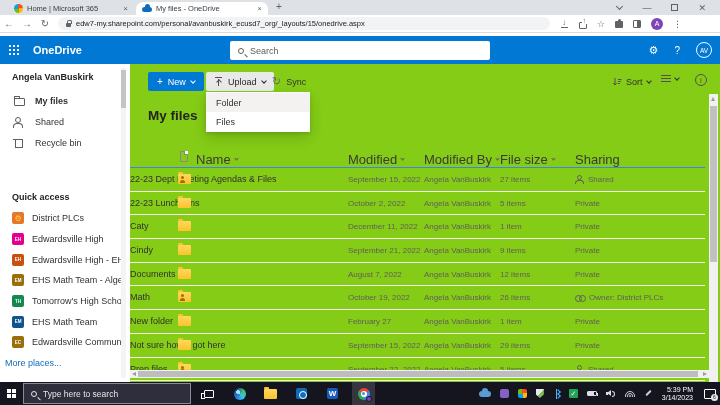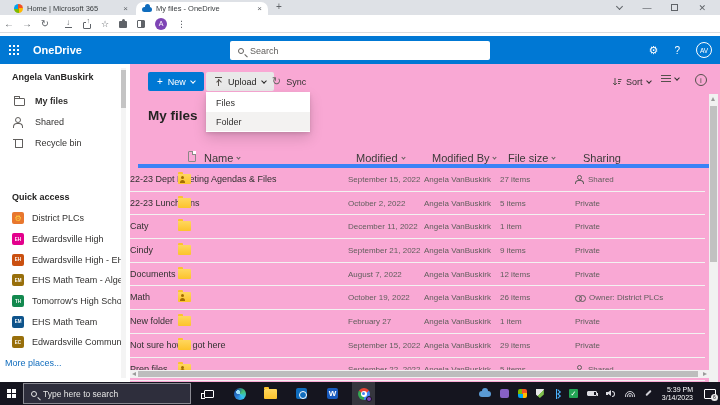--- a/index.html
+++ b/index.html
@@ -80,21 +80,21 @@
 .qa-item{height:20.7px;display:flex;align-items:center;gap:8px;padding-left:12px;cursor:pointer}
 .qa-tile{width:12px;height:12px;border-radius:2px;color:#fff;font-size:4.5px;font-weight:700;
   display:flex;align-items:center;justify-content:center;flex:none}
 .qa-tile.gear{font-size:8px;color:#ffd23e}
 .qa-label{font-size:9px;color:#323130;white-space:nowrap;overflow:hidden}
 .more{position:absolute;left:5px;top:294px;font-size:9px;color:#0f6cbd;cursor:pointer}
 .side-scroll{position:absolute;left:121px;top:4px;width:5px;height:310px;background:#f4f4f4}
 .side-thumb{position:absolute;left:0;top:2px;width:5px;height:38px;background:#c4c4c4}
 
 
-.main{position:absolute;left:130px;top:64px;width:590px;height:318px;background:#f9a8d4;overflow:hidden}
+.main{position:absolute;left:130px;top:64px;width:590px;height:318px;background:#84cc16;overflow:hidden}
 .toolbar{position:absolute;left:0;top:8px;width:100%;height:19px}
 .btn-new{position:absolute;left:18px;top:0;height:19px;background:#0078d4;color:#fff;border-radius:2px;
   display:flex;align-items:center;gap:5px;padding:0 9px;font-size:9px;cursor:pointer}
 .plus:before{content:"+";font-size:10px}
 .chev{width:4px;height:4px;border-right:1px solid currentColor;border-bottom:1px solid currentColor;
   transform:rotate(45deg);display:inline-block;margin-top:-2px}
 .btn-upload{position:absolute;left:76px;top:0;height:19px;background:#e9e9e9;border-radius:2px;
   display:flex;align-items:center;gap:5px;padding:0 8px;font-size:9px;color:#252423;cursor:pointer}
 .up-ic{width:9px;height:9px;position:relative}
 .up-ic:before{content:"";position:absolute;top:0;left:1px;right:1px;border-top:1px solid #55504c}
@@ -109,21 +109,21 @@
   font-size:8px;color:#55504c;text-align:center;line-height:11px;cursor:pointer}
 .infobtn:before{content:"i"}
 
 .menu{position:absolute;left:76px;top:28px;width:104px;background:#fff;z-index:9;padding:1px 0;
   box-shadow:0 1.6px 3.6px rgba(0,0,0,.13),0 6px 14px rgba(0,0,0,.15)}
 .menu-item{height:19px;display:flex;align-items:center;padding-left:10px;font-size:9px;color:#323130;cursor:pointer}
 .menu-item.hl{background:#f3f2f1}
 
 .pg-title{position:absolute;left:18px;top:44px;font-size:13.5px;font-weight:700;color:#252423}
 
-.thead{position:absolute;left:8px;top:84px;width:575px;height:20px;border-bottom:4px solid #3b82f6;font-size:11px;color:#3b3a39}
+.thead{position:absolute;left:0;top:84px;width:575px;height:20px;border-bottom:1px solid #3b82f6;font-size:13px;color:#3b3a39}
 .th{position:absolute;top:4px;display:flex;align-items:center;gap:4px;cursor:pointer}
 .th .chev{width:3px;height:3px;color:#605e5c}
 .doc{position:absolute;left:50px;top:3px;width:8px;height:11px;border:1px solid #8a8886;border-radius:1px}
 .doc:after{content:"";position:absolute;top:-1px;right:-1px;width:3px;height:3px;background:#fff;border-left:1px solid #8a8886;border-bottom:1px solid #8a8886}
 
 .rows{position:absolute;left:0;top:104px;width:575px}
 .trow{position:relative;height:23.7px;border-bottom:1px solid #f3f2f1;cursor:pointer}
 .cell{position:absolute;top:7px;font-size:8px;color:#605e5c;white-space:nowrap}
 .cname{left:66px;top:7px;font-size:9px;color:#323130;width:148px;overflow:hidden;text-overflow:ellipsis}
 .cmod{left:218px}.cby{left:294px}.csize{left:370px}
@@ -228,20 +228,24 @@
     <span class="minus">—</span>
     <span class="sq"></span>
     <span class="wx">✕</span>
   </div>
 </div>
 
 <div class="addr">
   <span class="navb">←</span>
   <span class="navb">→</span>
   <span class="navb">↻</span>
+  <div class="urlpill">
+    <span class="lock"></span>
+    <span>edw7-my.sharepoint.com/personal/avanbuskirk_ecusd7_org/_layouts/15/onedrive.aspx</span>
+  </div>
   <div class="addr-icons">
     <span class="dl"></span>
     <span class="shr"></span>
     <span class="star">☆</span>
     <span class="puz"></span>
     <span class="spl"></span>
     <span class="avA">A</span>
     <span class="dots">⋮</span>
   </div>
 </div>
@@ -366,26 +370,26 @@
     </div>
     <div class="viewbtn">
       <span class="lines"></span>
       <span class="chev"></span>
     </div>
     <div class="infobtn"></div>
   </div>
 
   <div class="menu">
 
+      <div class="menu-item hl">
+        <span>Folder</span>
+      </div>
+
       <div class="menu-item">
         <span>Files</span>
-      </div>
-
-      <div class="menu-item hl">
-        <span>Folder</span>
       </div>
 
   </div>
 
   <div class="pg-title">My files</div>
 
   <div class="thead">
     <span class="doc"></span>
     <div class="th" style="left:66px">
       <span>Name</span>

